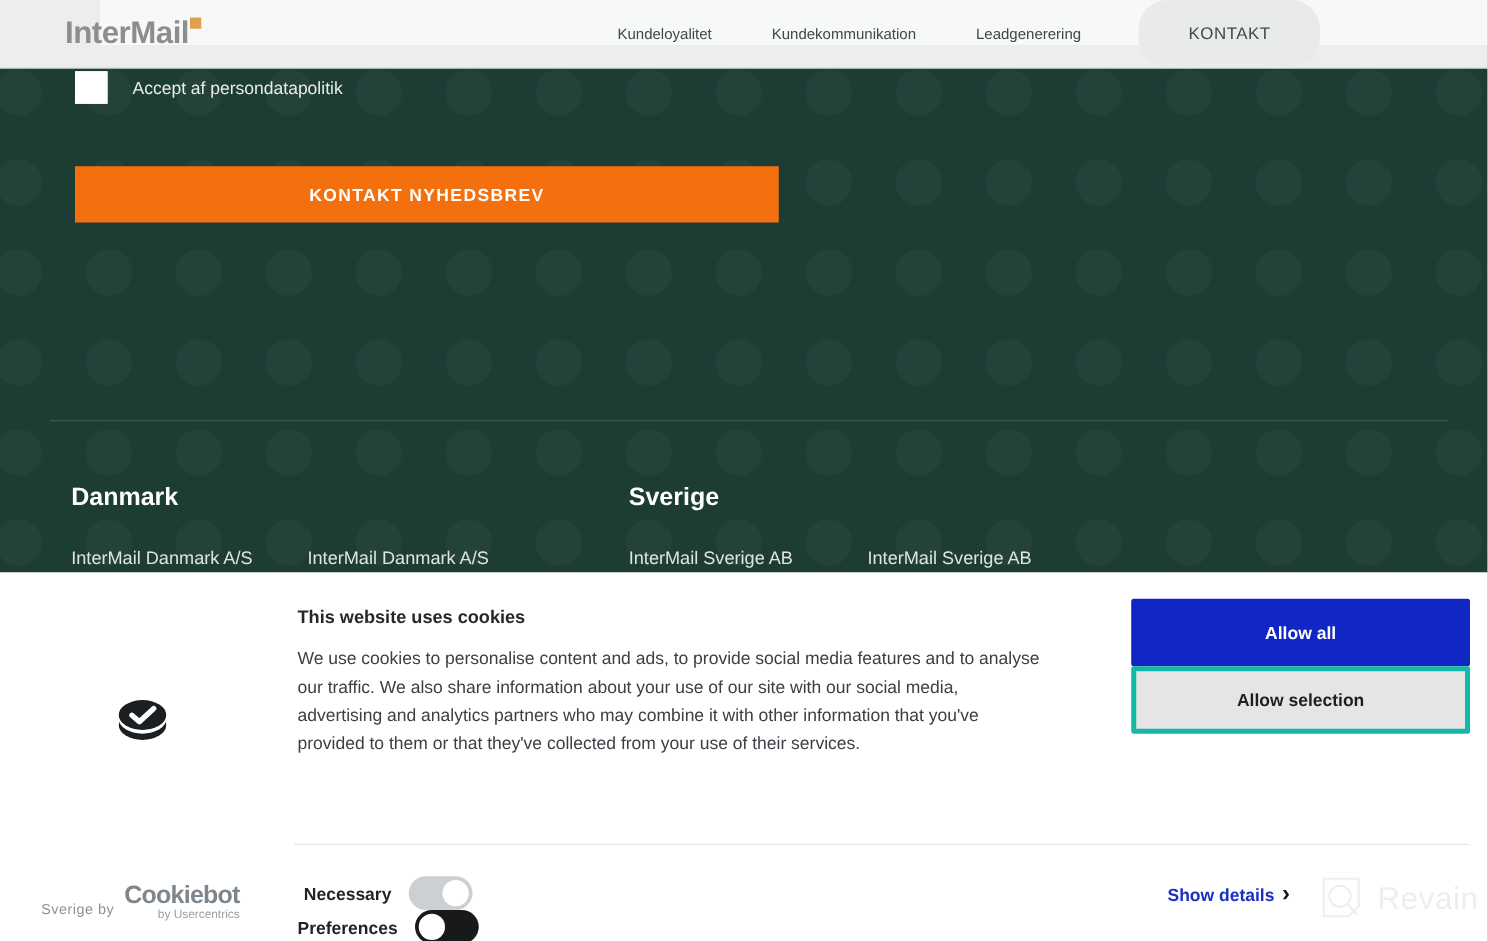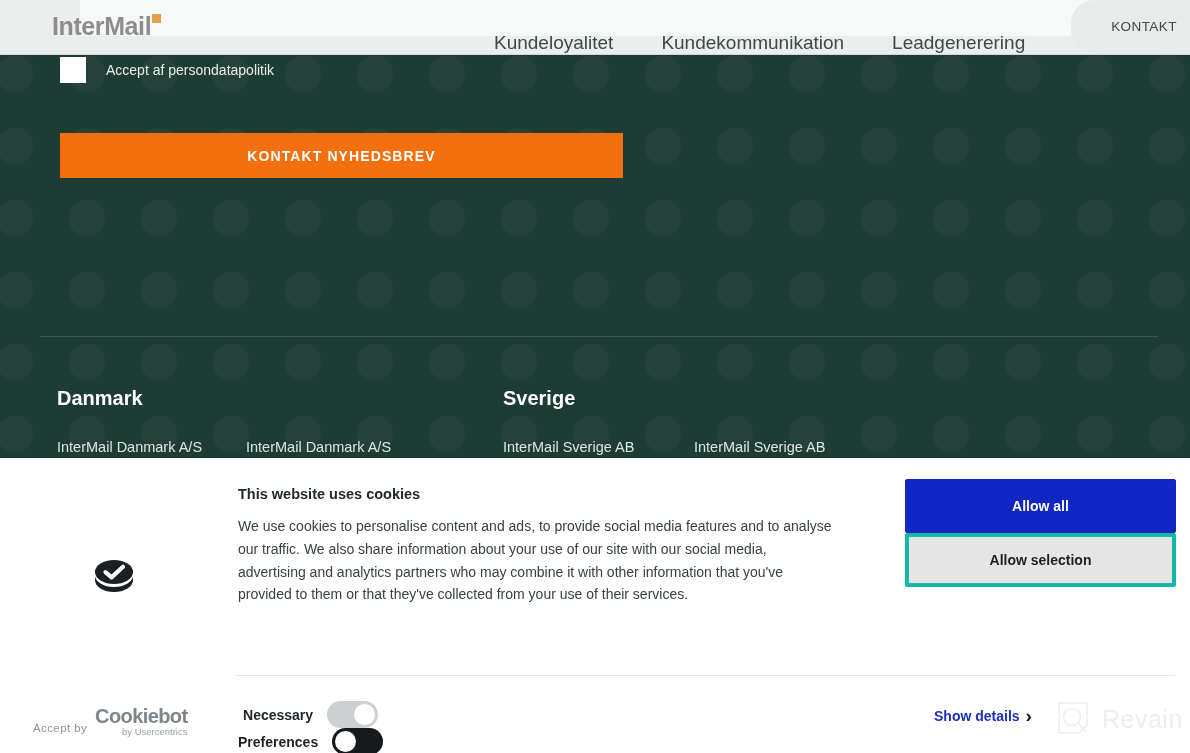--- a/index.html
+++ b/index.html
@@ -56,22 +56,22 @@
     position: absolute;
     left: 390px;
     top: 0;
     height: 54px;
     display: flex;
     align-items: center;
     gap: 0px;
   }
   .nav-item {
     color: #3d4a47;
-    font-size: 19px;
-    padding: 16px 24px;
+    font-size: 12px;
+    padding: 0 24px;
     height: 54px;
     line-height: 54px;
     white-space: nowrap;
     cursor: pointer;
   }
   .nav-item.contact {
     font-size: 13.5px;
     font-weight: 400;
     letter-spacing: 0.4px;
     background: #e9ebea;
@@ -368,21 +368,21 @@
     </div>
 
     <div id="cookie-actions">
       <button class="cb-btn primary">Allow all</button>
       <button class="cb-btn secondary">Allow selection</button>
     </div>
 
     <div id="banner-divider"></div>
 
     <div id="powered-by">
-      <div id="powered-label">Accept by</div>
+      <div id="powered-label">Sverige by</div>
       <div id="cookiebot-wordmark">
         <div id="cookiebot-name">Cookiebot</div>
         <div id="cookiebot-sub">by Usercentrics</div>
       </div>
     </div>
 
     <div id="consent-toggles">
       <div class="toggle-group">
         <div class="toggle-label">Necessary</div>
         <div class="switch on-disabled">

